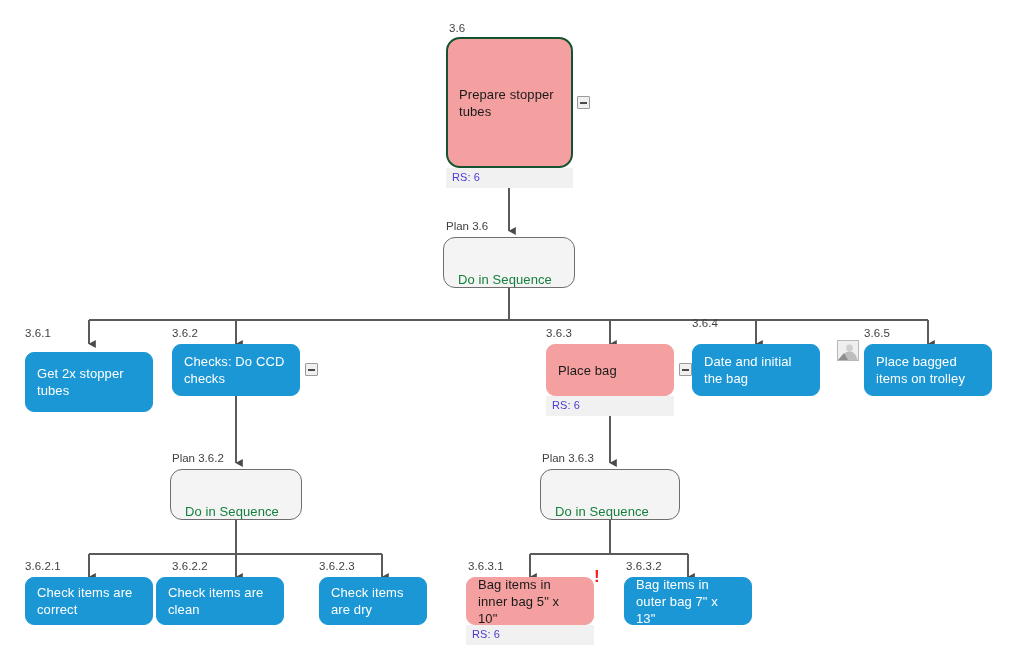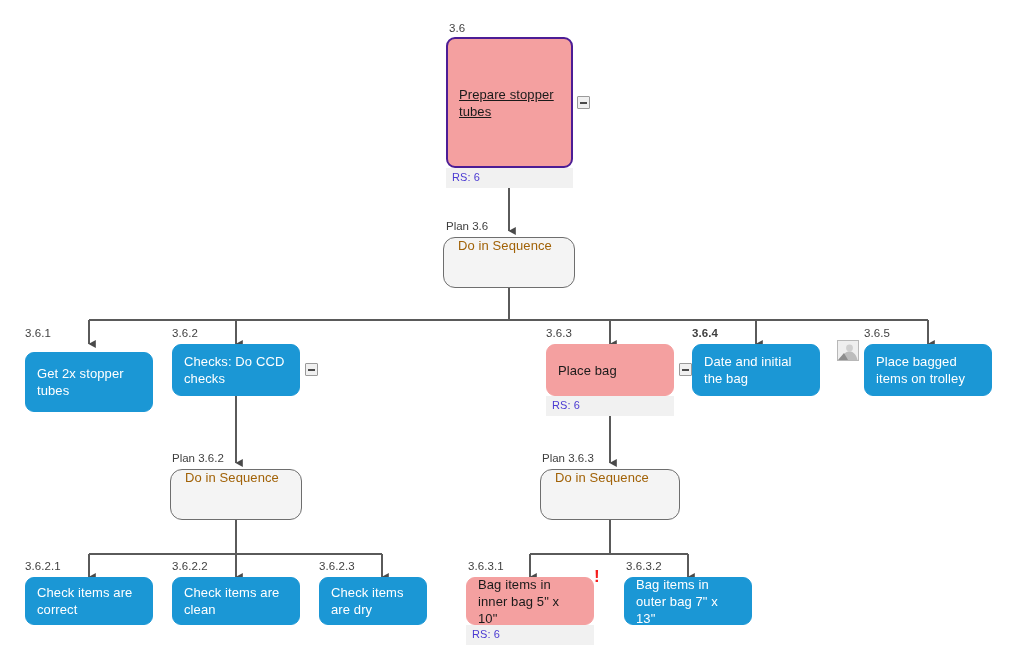--- a/index.html
+++ b/index.html
@@ -58,23 +58,22 @@
     background: #1b97d5;
     color: #ffffff;
     border: 1px solid #1b97d5;
   }
   .task.pink {
     background: #f4a0a0;
     color: #1a1a1a;
     border: 1px solid #f4a0a0;
   }
   .task.pink.selected {
-    border: 2px solid #4c1d95;
-    border-radius: 9px;
-    text-decoration: underline;
+    border: 2px solid #14532d;
+    border-radius: 14px;
   }
 
   
   .rsfoot {
     position: absolute;
     box-sizing: border-box;
     background: #f1f1f1;
     color: #4b3ad2;
     font-size: 11px;
     line-height: 13px;
@@ -83,24 +82,24 @@
   }
 
   
   .plan {
     position: absolute;
     box-sizing: border-box;
     background: #f4f4f4;
     border: 1.4px solid #6e6e6e;
     border-radius: 12px;
     display: flex;
-    align-items: flex-start;
+    align-items: flex-end;
     padding: 0 14px;
     font-size: 13px;
-    color: #a16207;
+    color: #15803d;
     letter-spacing: .1px;
   }
   .planlabel {
     position: absolute;
     font-size: 11.5px;
     color: #3f3f3f;
     white-space: nowrap;
     line-height: 12px;
   }
 
@@ -212,21 +211,21 @@
   </div>
   <div class="collapse" style="left:305px; top:363px;"></div>
 
   <div class="num" style="left:546px; top:327px;">3.6.3</div>
   <div class="task pink" style="left:546px; top:344px; width:128px; height:52px;">
     <span class="tasktext">Place bag</span>
   </div>
   <div class="rsfoot" style="left:546px; top:396px; width:128px;">RS: 6</div>
   <div class="collapse" style="left:679px; top:363px;"></div>
 
-  <div class="num" style="left:692px; top:327px;font-weight:bold;">3.6.4</div>
+  <div class="num" style="left:692px; top:317px;">3.6.4</div>
   <div class="task blue" style="left:692px; top:344px; width:128px; height:52px;">
     <span class="tasktext">Date and initial the bag</span>
   </div>
 
   <div class="num" style="left:864px; top:327px;">3.6.5</div>
   <div class="thumb" style="left:837px; top:340px;">
     <svg width="20" height="19" viewBox="0 0 20 19">
       <rect x="0" y="0" width="20" height="19" fill="#efefef"></rect>
       <circle cx="11.5" cy="7" r="3.4" fill="#cfcfcf"></circle>
       <path d="M3,19 C4.5,12 9,10.5 11.5,10.5 C14,10.5 18,12 19.5,19 Z" fill="#bdbdbd"></path>
@@ -246,21 +245,21 @@
   <div class="plan" style="left:540px; top:469px; width:140px; height:51px;">
     <span>Do in Sequence</span>
   </div>
 
   <div class="num" style="left:25px; top:560px;">3.6.2.1</div>
   <div class="task blue" style="left:25px; top:577px; width:128px; height:48px;">
     <span class="tasktext">Check items are correct</span>
   </div>
 
   <div class="num" style="left:172px; top:560px;">3.6.2.2</div>
-  <div class="task blue" style="left:172px; top:577px; width:128px; height:48px;">
+  <div class="task blue" style="left:156px; top:577px; width:128px; height:48px;">
     <span class="tasktext">Check items are clean</span>
   </div>
 
   <div class="num" style="left:319px; top:560px;">3.6.2.3</div>
   <div class="task blue" style="left:319px; top:577px; width:108px; height:48px;">
     <span class="tasktext">Check items are dry</span>
   </div>
 
   <div class="num" style="left:468px; top:560px;">3.6.3.1</div>
   <div class="task pink" style="left:466px; top:577px; width:128px; height:48px;">

